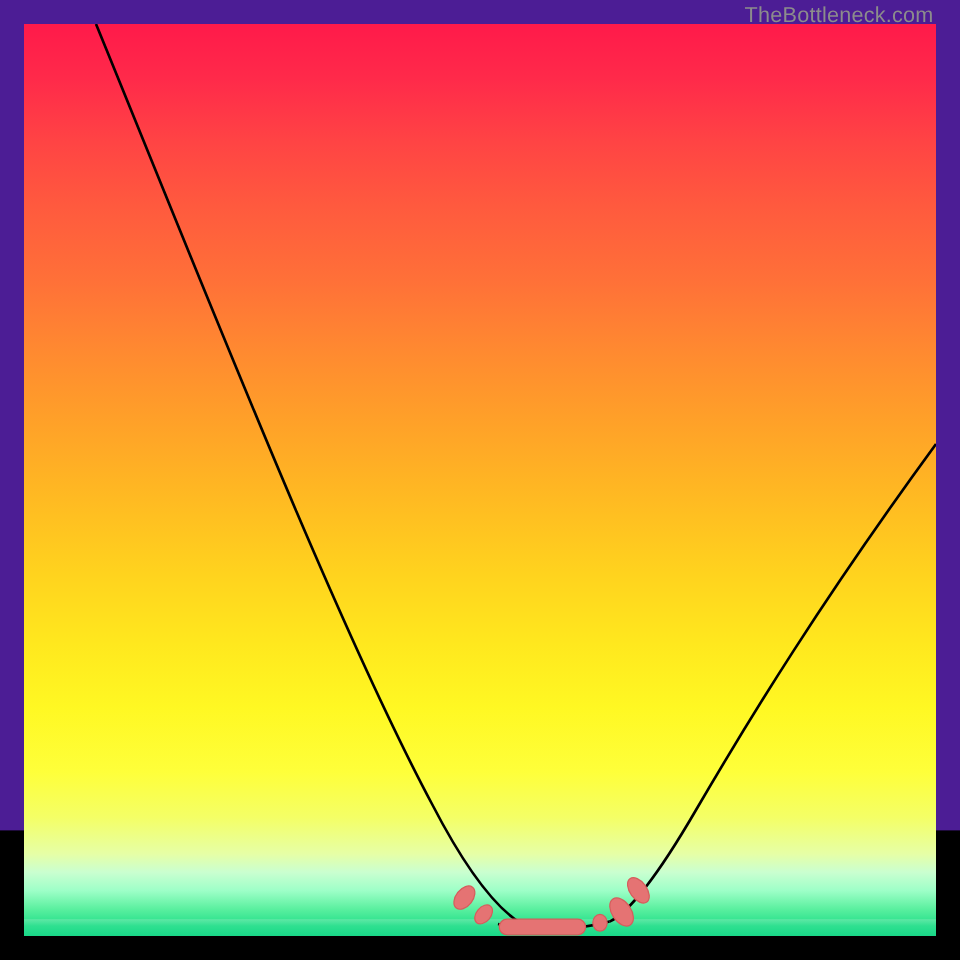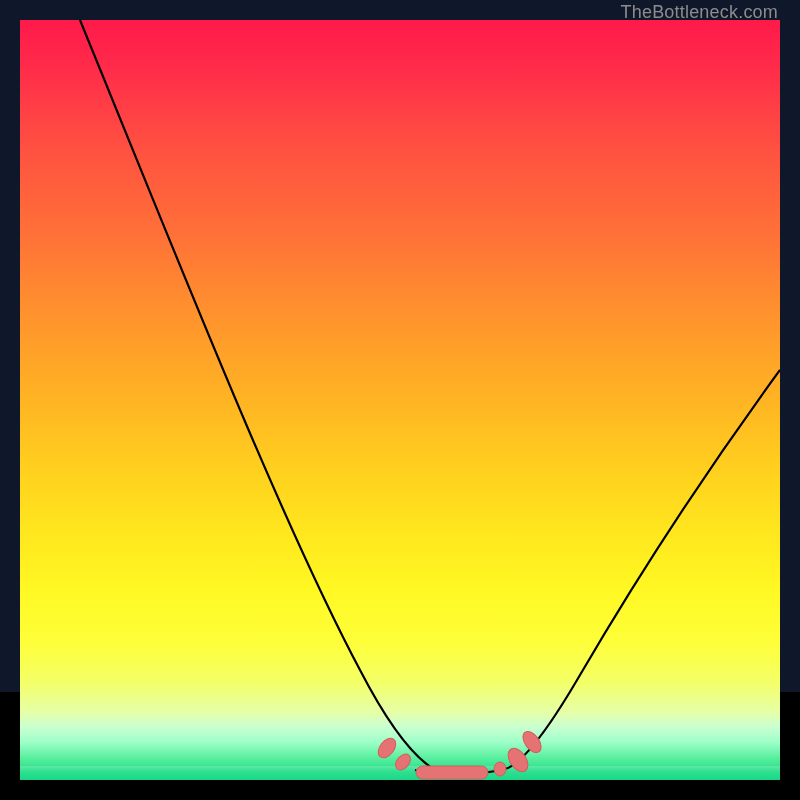--- a/index.html
+++ b/index.html
@@ -8,21 +8,21 @@
     width: 800px;
     height: 800px;
     background: #000;
     overflow: hidden;
     font-family: Arial, Helvetica, sans-serif;
   }
   .frame {
     position: absolute;
     top: 0; left: 0;
     width: 800px; height: 692px;
-    background: #0f172a;
+    background: #4c1d95;
     text-align: center;
   }
   .plot {
     position: absolute;
     top: 20px;
     left: 20px;
     width: 760px;
     height: 760px;
     overflow: hidden;
   }

